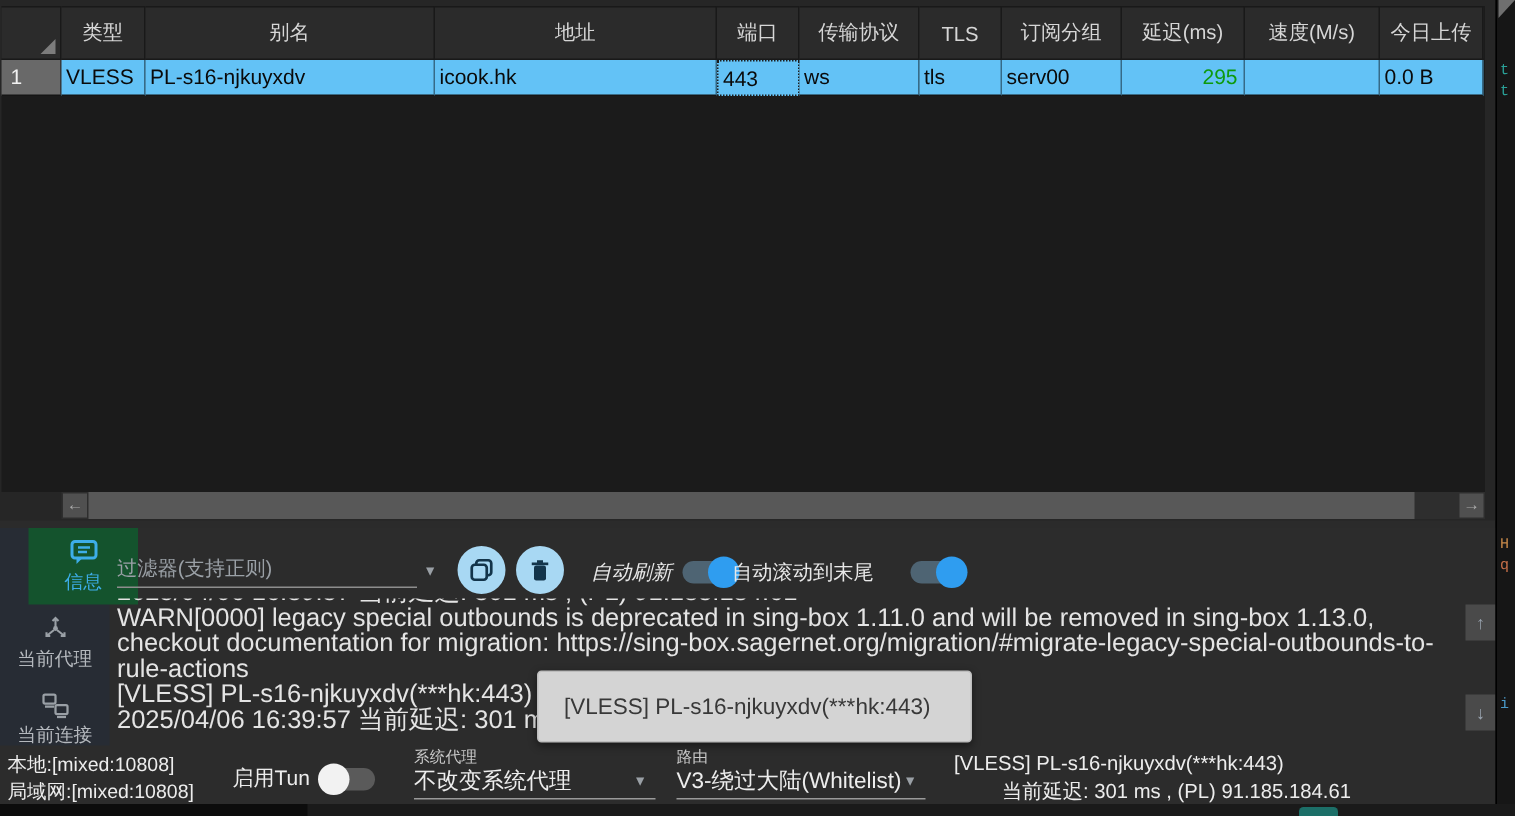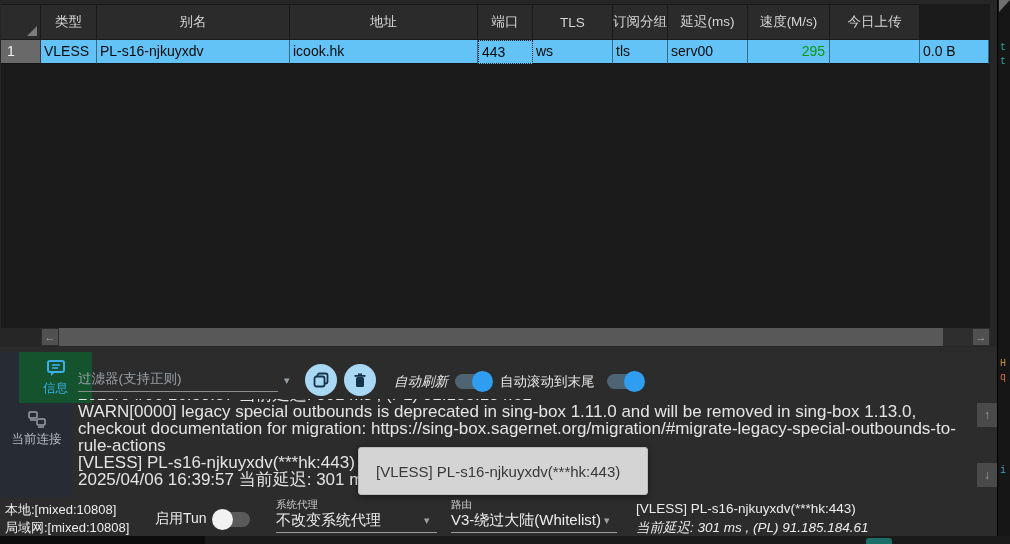--- a/index.html
+++ b/index.html
@@ -98,20 +98,21 @@
       <div class="tbody-empty"></div>
 
       <div class="thead">
         <div class="corner">
             <span class="tri"></span>
           </div>
         <div class="hcell">类型</div>
         <div class="hcell">别名</div>
         <div class="hcell">地址</div>
         <div class="hcell">端口</div>
+        <div class="hcell">传输协议</div>
         <div class="hcell">TLS</div>
         <div class="hcell">订阅分组</div>
         <div class="hcell">延迟(ms)</div>
         <div class="hcell">速度(M/s)</div>
         <div class="hcell">今日上传</div>
       </div>
 
       <div class="trow">
         <div class="cell idx">1</div>
         <div class="cell">VLESS</div>
@@ -140,20 +141,29 @@
           <svg class="icn" viewBox="0 0 20 18">
             <rect x="2" y="2" width="16" height="11" rx="2" fill="none" stroke="#3daee9" stroke-width="2"></rect>
             <line x1="6" y1="6" x2="14" y2="6" stroke="#3daee9" stroke-width="1.6"></line>
             <line x1="6" y1="9" x2="12" y2="9" stroke="#3daee9" stroke-width="1.6"></line>
             <path d="M5 13 L5 17 L9 13 Z" fill="#3daee9"></path>
           </svg>
           <span>信息</span>
         </div>
         <div class="side-item">
           <svg class="icn" viewBox="0 0 20 18">
+            <circle cx="10" cy="9" r="1.6" fill="#9aa0a6"></circle>
+            <path d="M10 8 L10 2 M8 4 L10 2 L12 4" stroke="#9aa0a6" stroke-width="1.4" fill="none"></path>
+            <path d="M9 10 L4 14 M4 11.5 L4 14 L6.5 14" stroke="#9aa0a6" stroke-width="1.4" fill="none"></path>
+            <path d="M11 10 L16 14 M13.5 14 L16 14 L16 11.5" stroke="#9aa0a6" stroke-width="1.4" fill="none"></path>
+          </svg>
+          <span>当前代理</span>
+        </div>
+        <div class="side-item">
+          <svg class="icn" viewBox="0 0 20 18">
             <rect x="2" y="2" width="8" height="6" rx="1" fill="none" stroke="#9aa0a6" stroke-width="1.5"></rect>
             <line x1="3" y1="10" x2="9" y2="10" stroke="#9aa0a6" stroke-width="1.5"></line>
             <rect x="10" y="9" width="8" height="6" rx="1" fill="none" stroke="#9aa0a6" stroke-width="1.5"></rect>
             <line x1="11" y1="17" x2="17" y2="17" stroke="#9aa0a6" stroke-width="1.5"></line>
           </svg>
           <span>当前连接</span>
         </div>
       </div>
 
       <input class="filter-input" style="top: 14px;" placeholder="过滤器(支持正则)">
@@ -171,21 +181,21 @@
           <rect x="1.5" y="2" width="11" height="1.8" fill="#13344a"></rect>
           <rect x="5" y="0.5" width="4" height="1.8" fill="#13344a"></rect>
         </svg>
       </div>
 
       <span class="tgl-label" style="left:394px; top:21px;font-style:italic;">自动刷新</span>
       <div class="toggle on" style="left:455px; top:22px;">
           <span class="knob"></span>
         </div>
 
-      <span class="tgl-label" style="left:500px; top:21px;">自动滚动到末尾</span>
+      <span class="tgl-label" style="left:488px; top:21px;">自动滚动到末尾</span>
       <div class="toggle on" style="left:607px; top:22px;">
           <span class="knob"></span>
         </div>
 
       <div class="log" style="top:47px;">
         <div class="log-inner">
           <div class="log-line">2025/04/06 16:39:57 当前延迟: 301 ms , (PL) 91.185.184.61</div>
           <div class="log-line">WARN[0000] legacy special outbounds is deprecated in sing-box 1.11.0 and will be removed in sing-box 1.13.0, checkout documentation for migration: https://sing-box.sagernet.org/migration/#migrate-legacy-special-outbounds-to-rule-actions</div>
           <div class="log-line">[VLESS] PL-s16-njkuyxdv(***hk:443)</div>
           <div class="log-line">2025/04/06 16:39:57 当前延迟: 301 ms , (PL) 91.185.184.61</div>
@@ -211,21 +221,21 @@
       <span class="dd-value" style="left:276px; top:159px;">不改变系统代理</span>
       <span class="combo-arrow" style="left:424px; top:162px; position:absolute;">▾</span>
       <div class="dd-line" style="left:276px; top:180px; width:161px;"></div>
 
       <span class="small-label" style="left:451px; top:146px;">路由</span>
       <span class="dd-value" style="left:451px; top:159px;">V3-绕过大陆(Whitelist)</span>
       <span class="combo-arrow" style="left:604px; top:162px; position:absolute;">▾</span>
       <div class="dd-line" style="left:451px; top:180px; width:166px;"></div>
 
       <span class="sb-text" style="left:636px; top:149px; font-size:13.5px;">[VLESS] PL-s16-njkuyxdv(***hk:443)</span>
-      <span class="sb-text" style="left:636px; top:167px; font-size:13.5px;font-style:italic;">当前延迟: 301 ms , (PL) 91.185.184.61</span>
+      <span class="sb-text" style="left:668px; top:167px; font-size:13.5px;">当前延迟: 301 ms , (PL) 91.185.184.61</span>
 
     </div>
   </div>
 
   <div class="right-strip">
     <span class="rs-tri"></span>
     <span class="fleck" style="top:42px; color:#2aa198;">t</span>
     <span class="fleck" style="top:56px; color:#2aa198;">t</span>
     <span class="fleck" style="top:358px; color:#c88a4a;">H</span>
     <span class="fleck" style="top:372px; color:#c8704a;">q</span>

